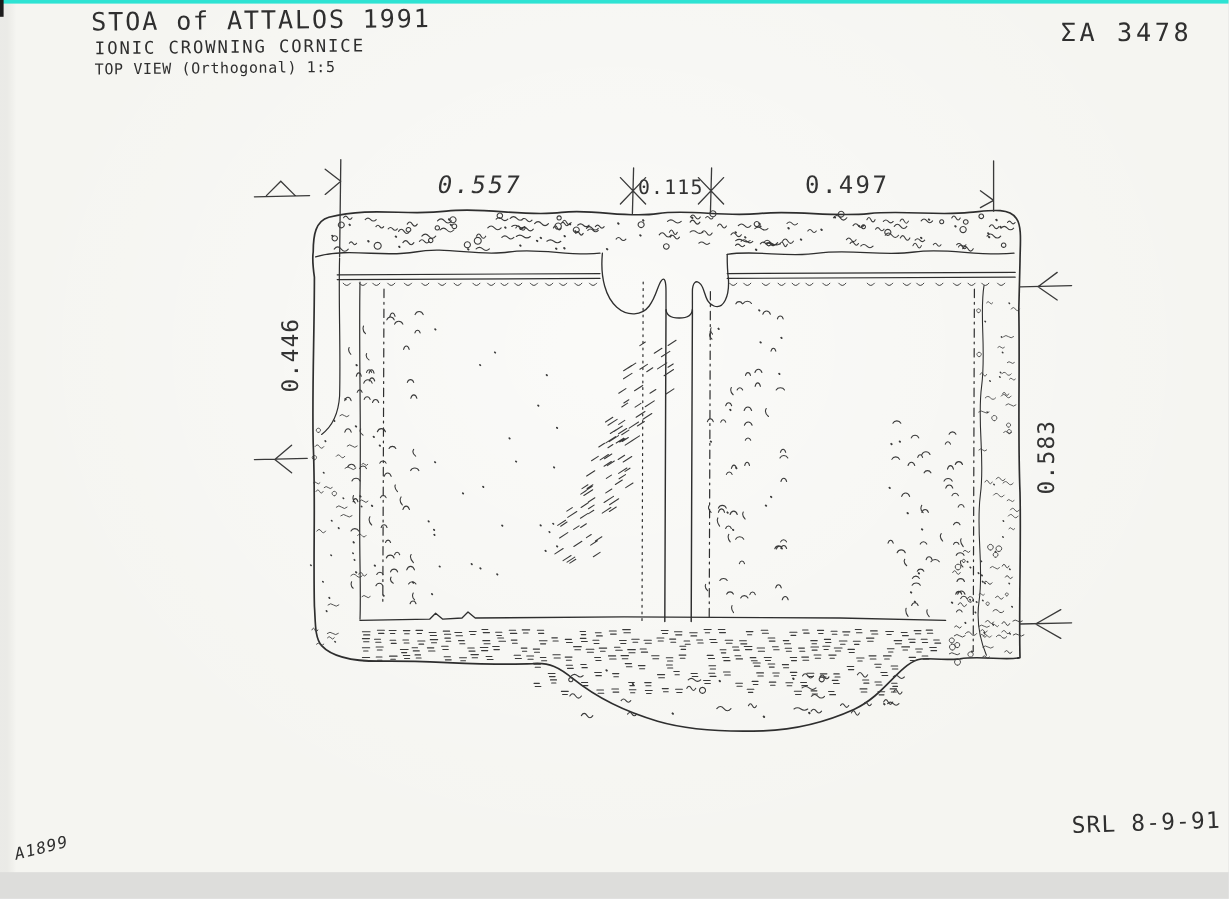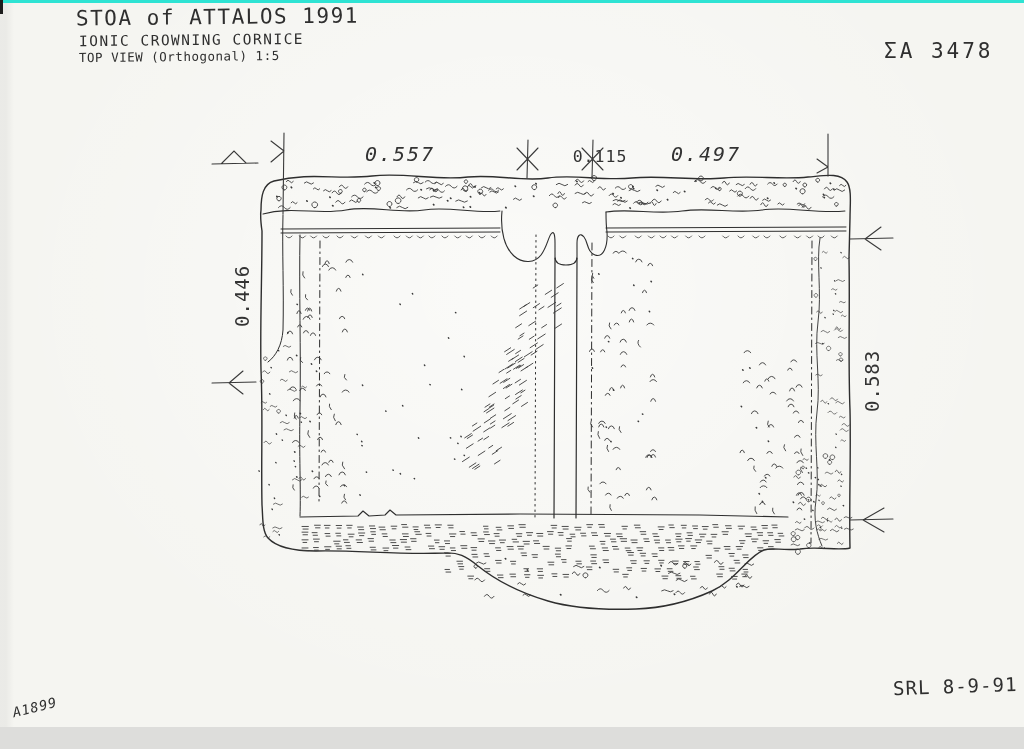--- a/index.html
+++ b/index.html
@@ -11,27 +11,27 @@
       #f5f5f1;
     font-family:"DejaVu Sans Mono","Liberation Mono",monospace;
     color:#2e2e2e;
   }
   .scanline{position:absolute;left:0;top:0;width:1024px;height:3px;}
   .corner-mark{position:absolute;left:0;top:0;width:3px;height:14px;background:#1c1c1c;}
   .label{position:absolute;white-space:nowrap;color:#2f2f2f;}
   .t1{left:76px;top:5px;font-size:21px;letter-spacing:1.5px;transform:rotate(-.6deg);font-family:"DejaVu Sans Mono",monospace;}
   .t2{left:79px;top:32px;font-size:14.5px;letter-spacing:1.5px;transform:rotate(-.6deg);}
   .t3{left:79px;top:49px;font-size:12.5px;letter-spacing:.5px;transform:rotate(-.6deg);}
-  .catalog{left:884px;top:15px;font-size:21px;letter-spacing:3px;margin-top:24px;}
+  .catalog{left:884px;top:15px;font-size:21px;letter-spacing:3px;}
   .srl{left:893px;top:675px;font-size:19px;letter-spacing:1px;transform:rotate(-2deg);}
   .neg{left:12px;top:699px;font-size:13.5px;font-style:italic;transform:rotate(-14deg);letter-spacing:1px;}
   .dim{position:absolute;text-align:center;font-size:20px;letter-spacing:2px;color:#333;}
   .d0557{left:350px;top:142px;width:100px;font-style:italic;}
-  .d0115{left:530px;top:147px;width:58px;font-size:16.5px;letter-spacing:1px;padding-left:41px;}
-  .d0497{left:658px;top:142px;width:96px;font-style:italic;}
+  .d0115{left:530px;top:147px;width:58px;font-size:16.5px;letter-spacing:1px;}
+  .d0497{left:658px;top:142px;width:96px;}
   .d0446{left:211px;top:285px;width:62px;height:22px;transform:rotate(-90deg);font-size:19px;letter-spacing:1px;}
   .d0583{left:841px;top:370px;width:62px;height:22px;transform:rotate(-90deg);font-size:19px;letter-spacing:1px;}
   svg{position:absolute;left:0;top:0;}
 </style>
 </head>
 <body>
 
 <div id="paper">
 
   <div class="scanline" style="background: rgb(46, 227, 211);"></div>

